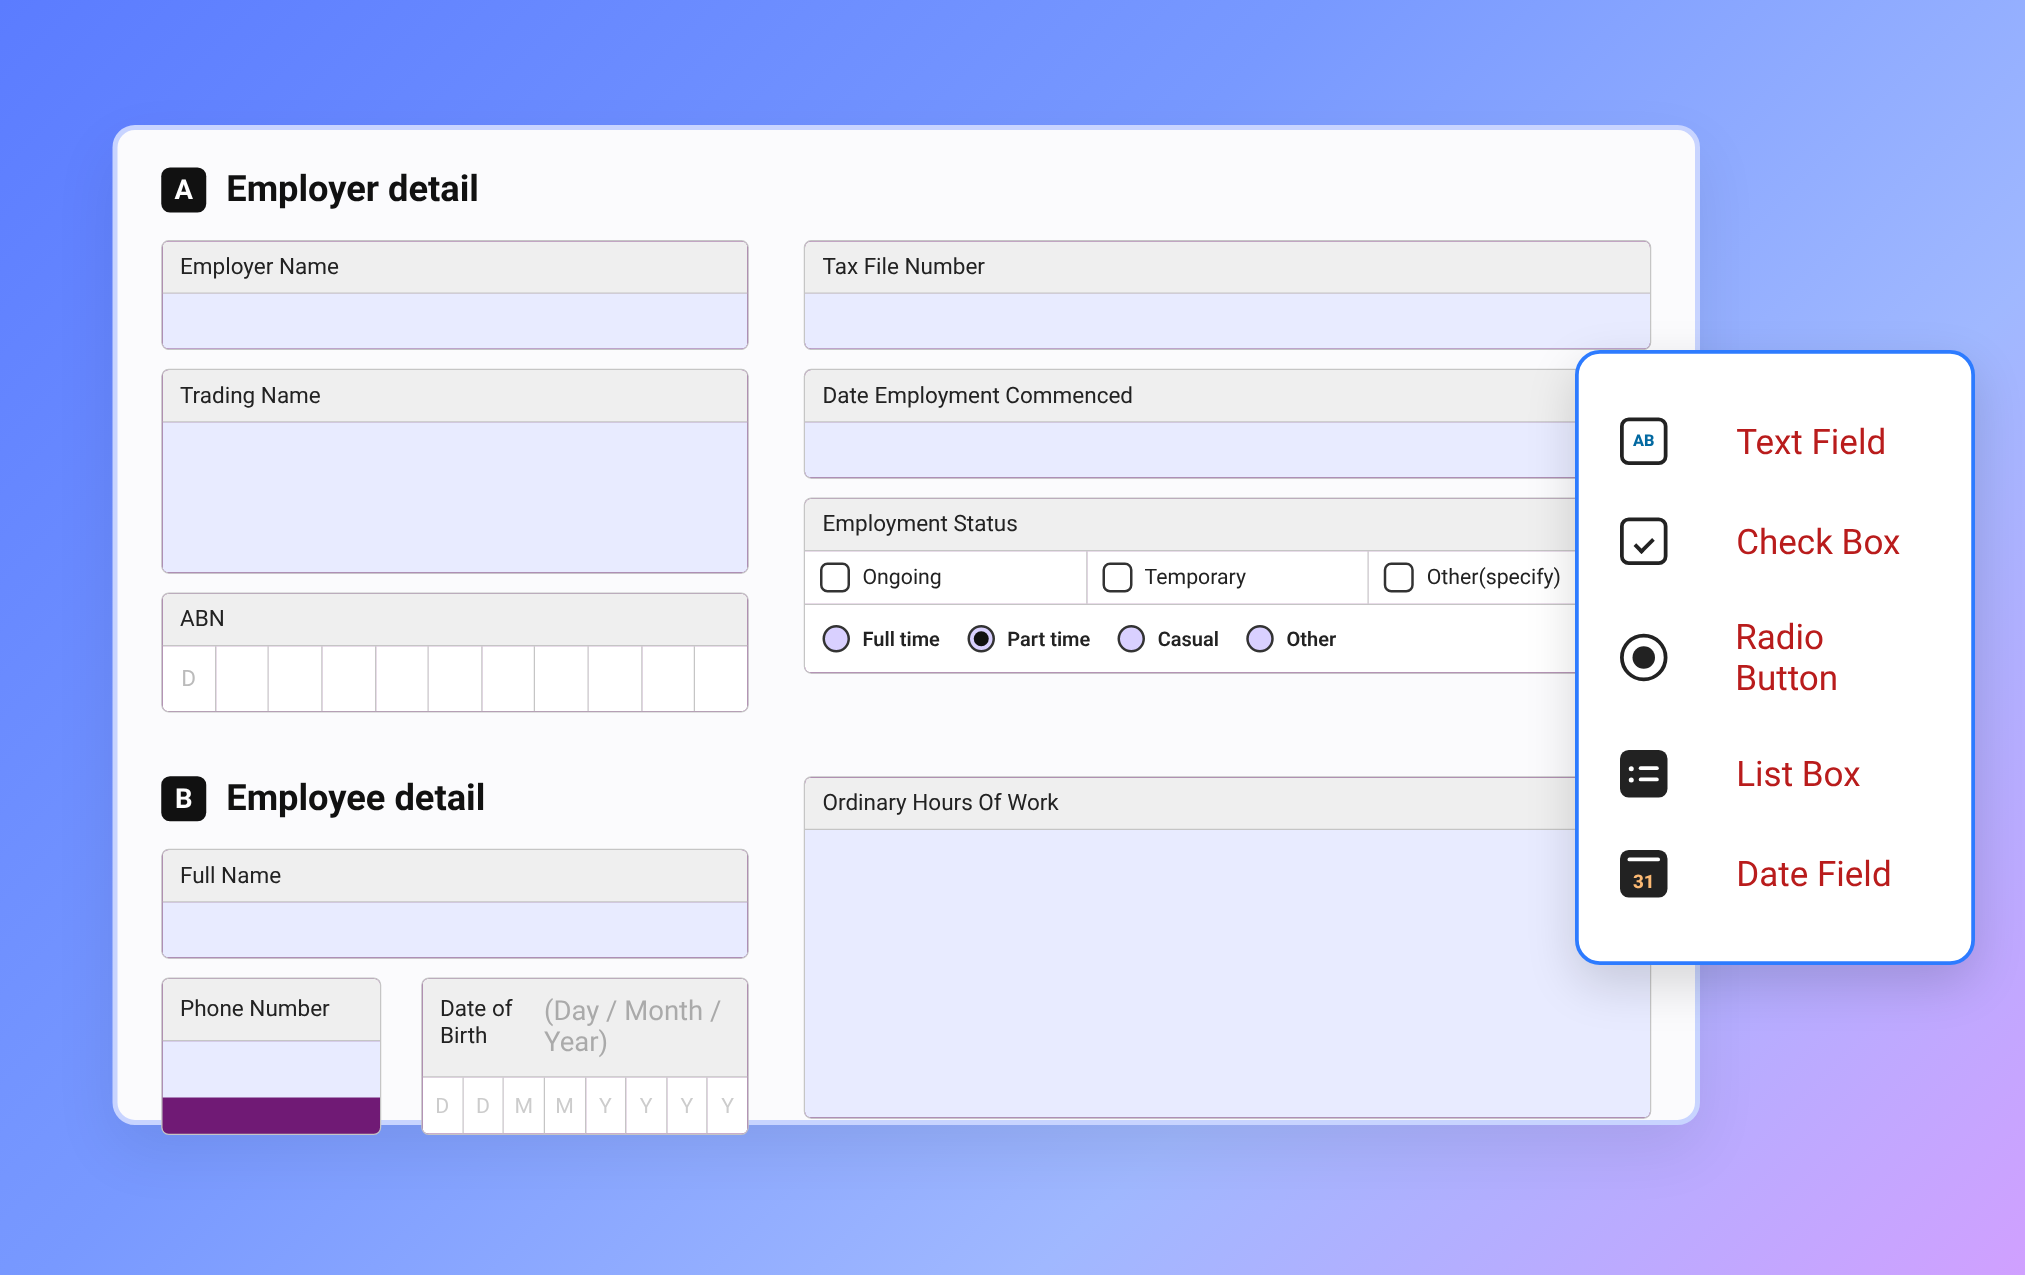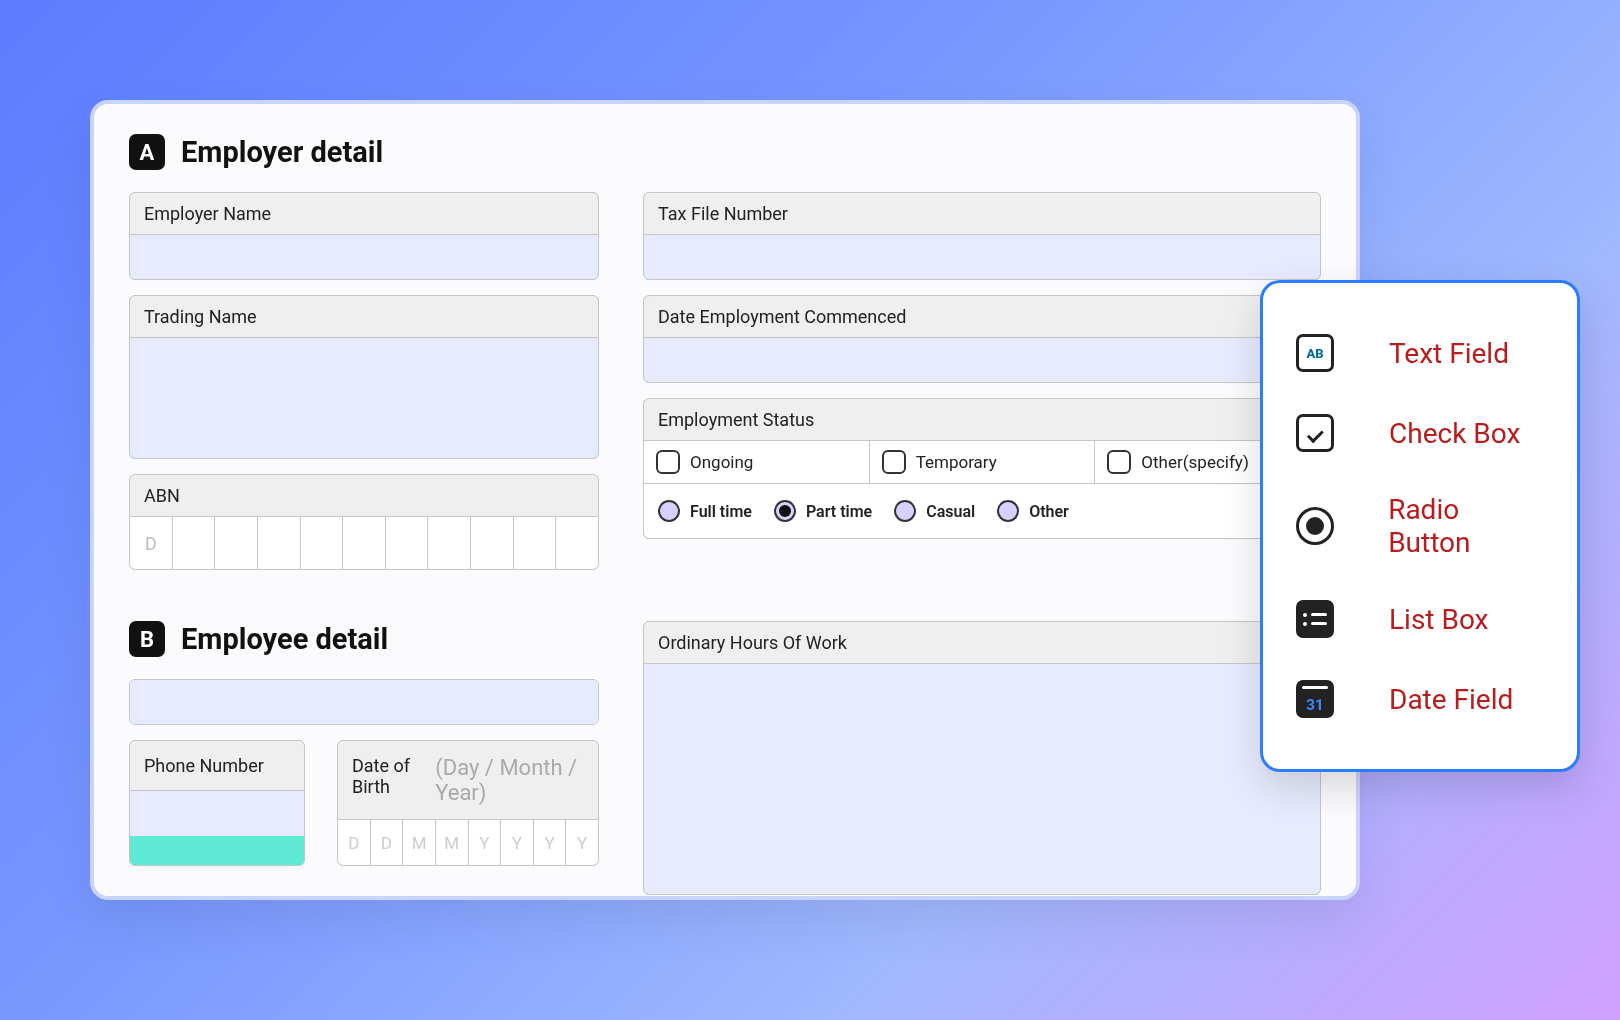--- a/index.html
+++ b/index.html
@@ -48,21 +48,21 @@
 }
 .columns { display: flex; gap: 44px; }
 .col { flex: 1; }
 .col-left { width: 470px; flex: none; }
 .col-right { flex: 1; }
 .field-group {
   border: 1.5px solid #c5c5c5;
   border-radius: 6px;
   overflow: hidden;
   margin-bottom: 15px;
-  background: #5eead4;
+  background: #701a75;
 }
 .field-label {
   background: #efefef;
   padding: 10px 14px;
   font-size: 18px;
   color: #222;
   border-bottom: 1.5px solid #c5c5c5;
 }
 .field-input {
   background: #e8ebff;
@@ -260,21 +260,21 @@
   border-radius: 2px;
 }
 .icon-date {
   width: 38px; height: 38px;
   background: #222;
   border-radius: 7px;
   display: flex;
   align-items: flex-end;
   justify-content: center;
   padding-bottom: 4px;
-  color: #3b82f6;
+  color: #fdba74;
   font-size: 15px;
   font-weight: 800;
   position: relative;
 }
 .icon-date::before {
   content: '';
   position: absolute;
   top: 6px; left: 6px; right: 6px;
   height: 3px;
   background: #fff;
@@ -366,20 +366,21 @@
     </div>
   </div>
 
   <div class="columns section-b">
     <div class="col col-left">
       <div class="section-header">
         <div class="section-badge">B</div>
         <div class="section-title">Employee detail</div>
       </div>
       <div class="field-group">
+        <div class="field-label">Full Name</div>
         <div class="field-input"></div>
       </div>
       <div class="row-split">
         <div class="field-group split-left" style="margin-bottom:0">
           <div class="field-label" style="padding:14px 14px">Phone Number</div>
           <div class="field-input" style="height:45px"></div>
         </div>
         <div class="field-group split-right" style="margin-bottom:0">
           <div class="dob-header" style="padding:14px 14px">
             <span>Date of Birth</span>

